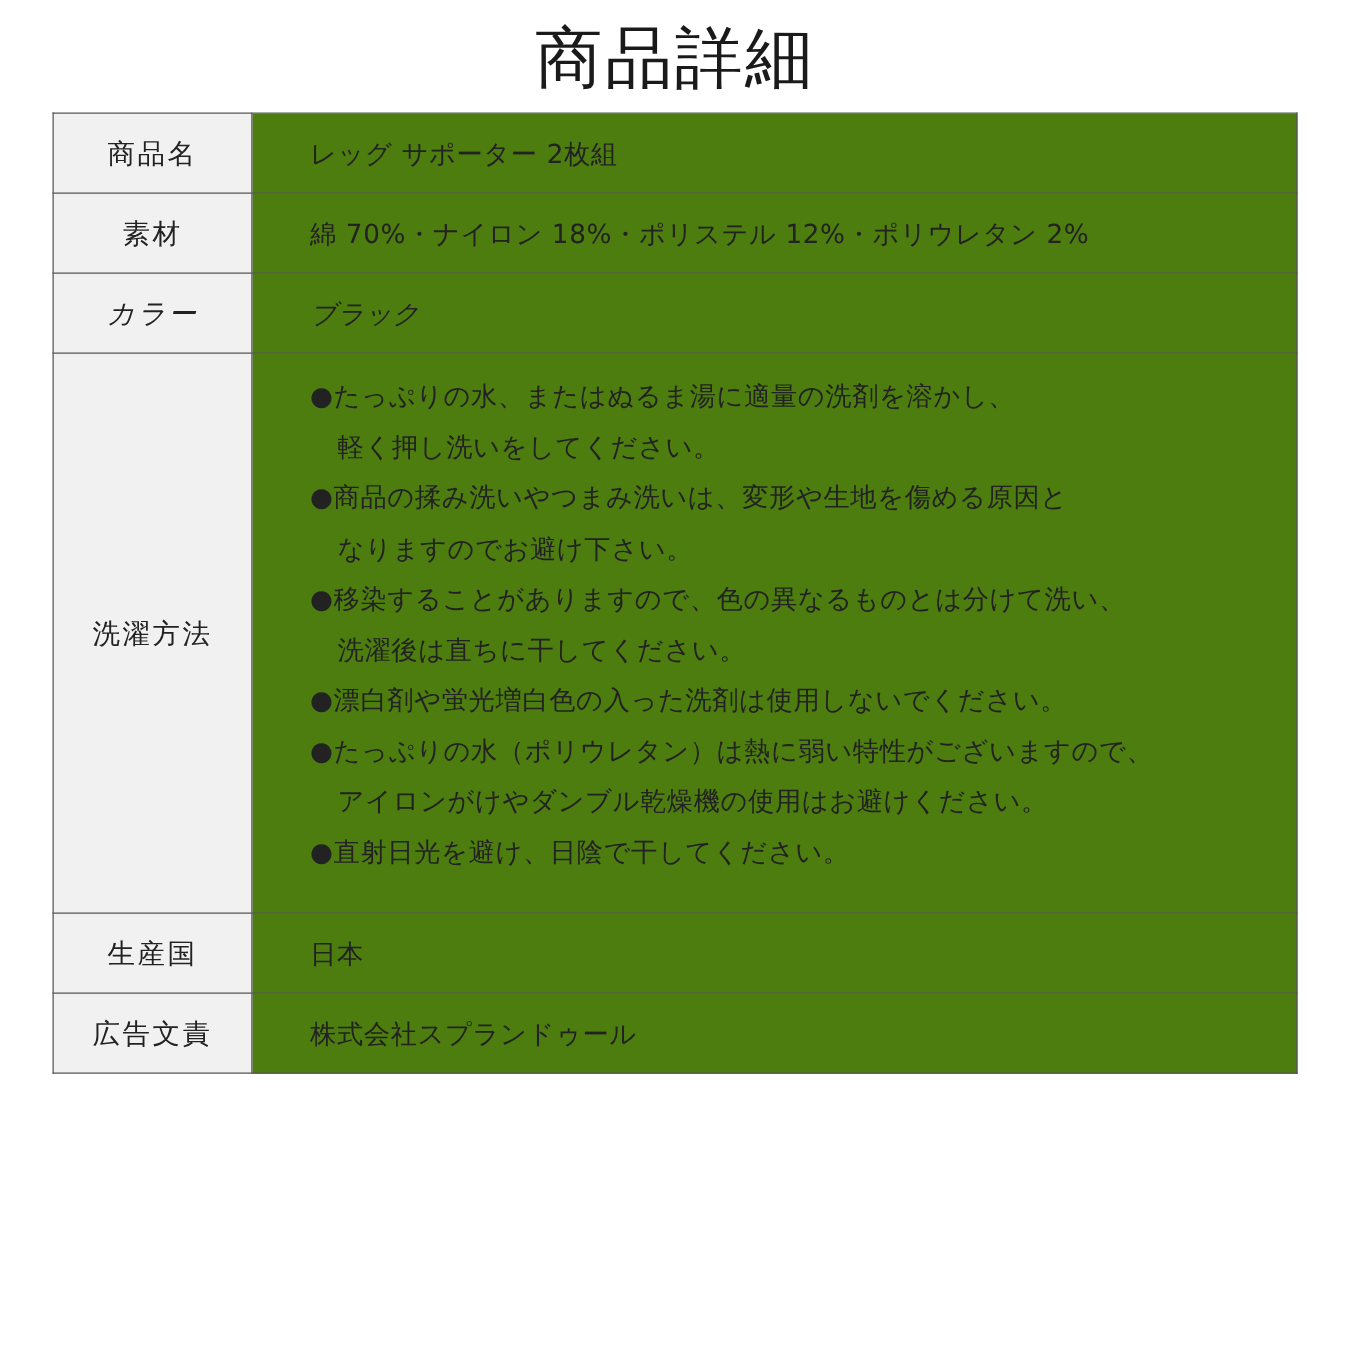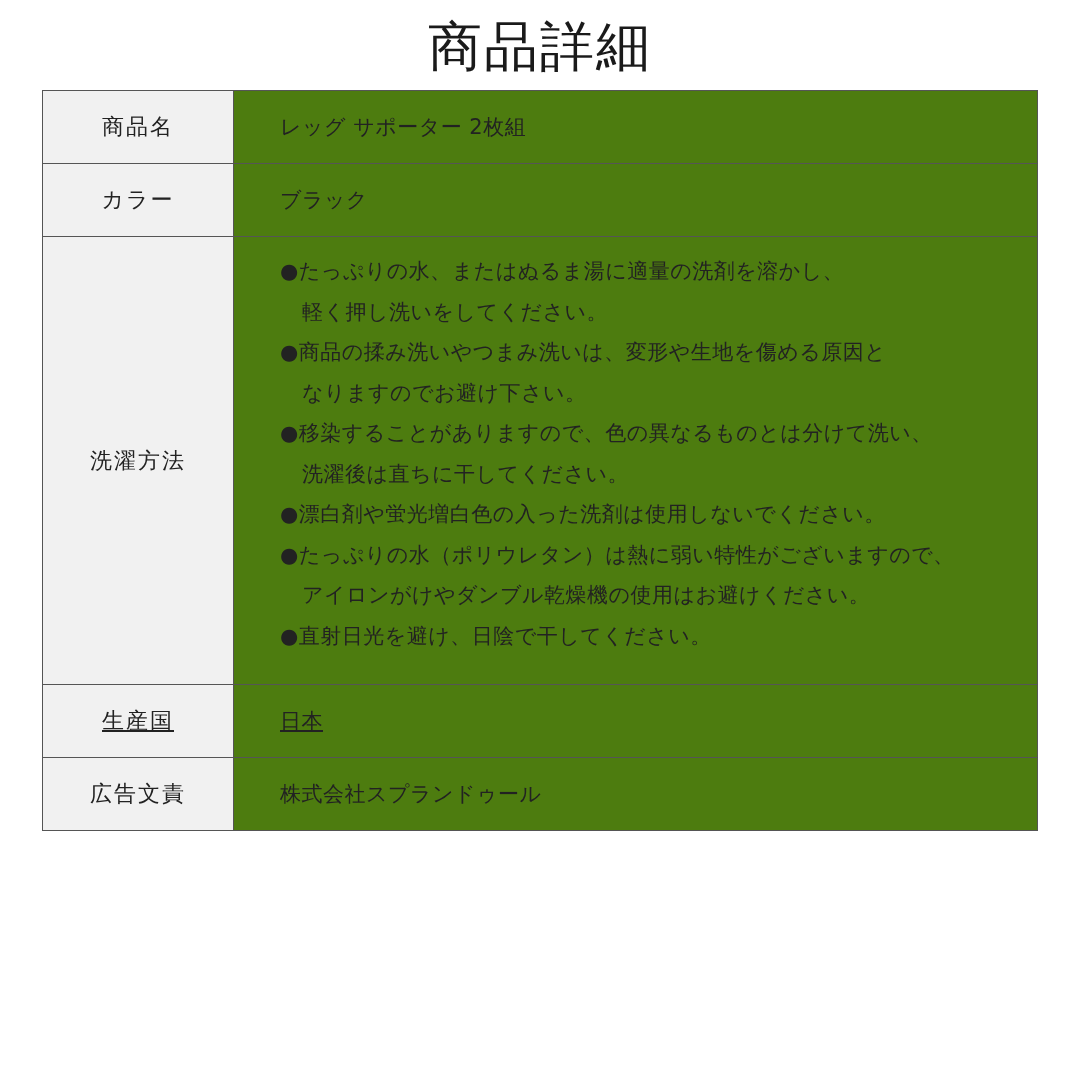--- a/index.html
+++ b/index.html
@@ -1,19 +1,19 @@
 <!DOCTYPE html>
 <html><head>
 <meta charset="utf-8">
 <style>
   html, body { margin:0; padding:0; background:#ffffff; }
   body { width:1080px; height:1077px; position:relative; font-family:"DejaVu Sans", "Liberation Sans", sans-serif; color:#222; overflow:hidden; }
   .title { position:absolute; top:18px; left:0; width:1080px; text-align:center; font-size:54px; font-weight:normal; letter-spacing:2px; color:#1a1a1a; line-height:58px; }
   table.spec { position:absolute; left:42px; top:90px; width:996px; border-collapse:collapse; }
-  table.spec td { border:1.5px solid #555; padding:16px; }
+  table.spec td { border:1.5px solid #555; padding:0; }
   td.label { width:158px; background:#f1f1f1; text-align:center; font-size:22px; letter-spacing:2px; color:#222; vertical-align:middle; }
   td.value { background:#4d7c0f; font-size:21px; color:#222; padding-left:46px !important; vertical-align:middle; letter-spacing:0.5px; }
   .line { display:block; line-height:40px; }
   .wash { padding-top:14px !important; padding-bottom:14px !important; }
   .wash .line { line-height:40.5px; font-size:21px; }
   .wash .indent { padding-left:22px; }
 </style>
 </head>
 <body>
 
@@ -21,41 +21,47 @@
 
 <table class="spec">
   <tbody>
       <tr style="height:64px;">
     <td class="label">商品名</td>
     <td class="value">
       <span class="line">レッグ サポーター 2枚組</span>
     </td>
   </tr>
   <tr style="height:64px;">
+    <td class="label">素材</td>
+    <td class="value">
+      <span class="line">綿 70%・ナイロン 18%・ポリステル 12%・ポリウレタン 2%</span>
+    </td>
+  </tr>
+  <tr style="height:64px;font-style:italic;">
     <td class="label">カラー</td>
     <td class="value">
       <span class="line">ブラック</span>
     </td>
   </tr>
   <tr style="height:448px;">
     <td class="label">洗濯方法</td>
     <td class="value wash" style="vertical-align:top;">
       <span class="line">●たっぷりの水、またはぬるま湯に適量の洗剤を溶かし、</span>
       <span class="line indent">軽く押し洗いをしてください。</span>
       <span class="line">●商品の揉み洗いやつまみ洗いは、変形や生地を傷める原因と</span>
       <span class="line indent">なりますのでお避け下さい。</span>
       <span class="line">●移染することがありますので、色の異なるものとは分けて洗い、</span>
       <span class="line indent">洗濯後は直ちに干してください。</span>
       <span class="line">●漂白剤や蛍光増白色の入った洗剤は使用しないでください。</span>
       <span class="line">●たっぷりの水（ポリウレタン）は熱に弱い特性がございますので、</span>
       <span class="line indent">アイロンがけやダンブル乾燥機の使用はお避けください。</span>
       <span class="line">●直射日光を避け、日陰で干してください。</span>
     </td>
   </tr>
-  <tr style="height:64px;text-decoration:underline;">
+  <tr style="height:64px;">
     <td class="label">生産国</td>
     <td class="value">
       <span class="line">日本</span>
     </td>
   </tr>
   <tr style="height:64px;">
     <td class="label">広告文責</td>
     <td class="value">
       <span class="line">株式会社スプランドゥール</span>
     </td>

